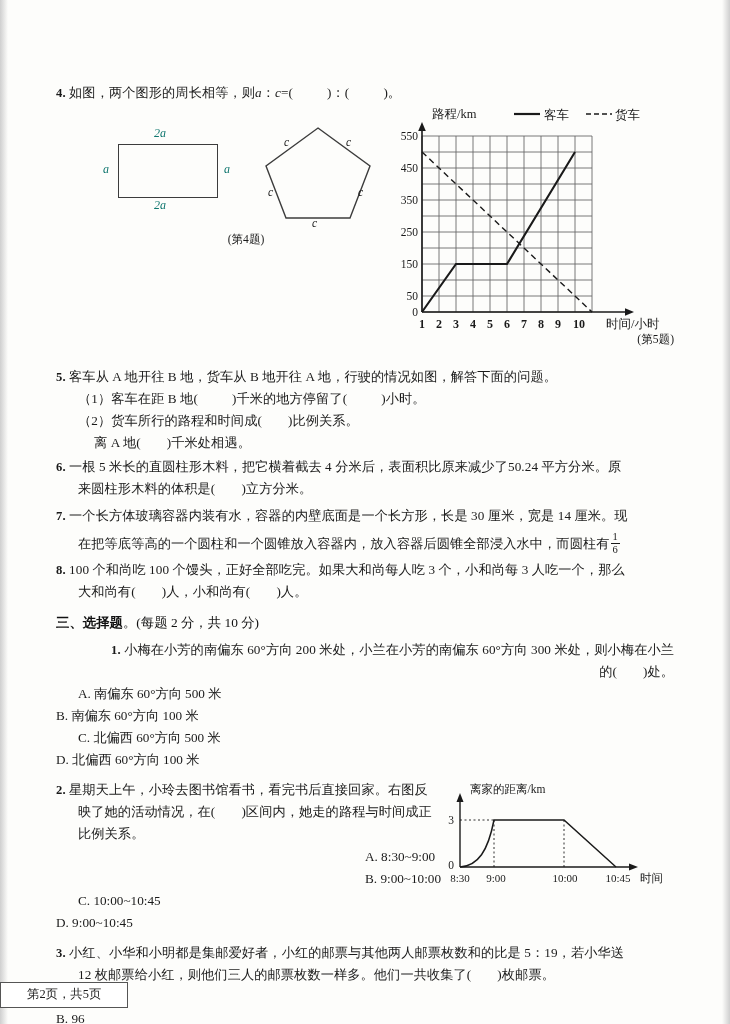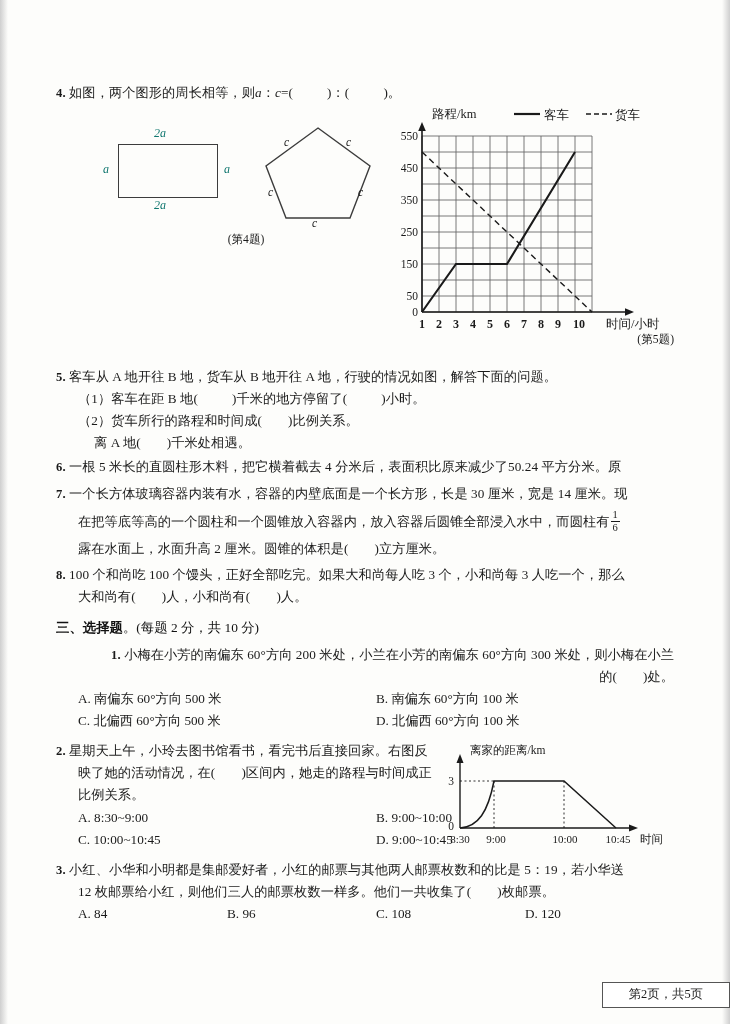--- a/index.html
+++ b/index.html
@@ -59,20 +59,21 @@
     line-height: 22px;
     color: #111;
   }
   .sec-head b { font-weight: bold; }
 
   .opts {
     display: flex;
     font-size: 13.2px;
     line-height: 22px;
     color: #1a1a1a;
+    flex-direction: column;
   }
   .opts.two > div { width: 50%; }
   .opts.two.ind > div:first-child { padding-left: 22px; }
   .opts.four > div { width: 25%; }
   .opts.four.ind > div:first-child { padding-left: 22px; }
 
   .frac {
     display: inline-block;
     vertical-align: -0.45em;
     text-align: center;
@@ -117,21 +118,21 @@
   .chartwrap { position: absolute; left: 318px; top: 0px; width: 300px; height: 250px; }
   .cap5 { position: absolute; left: 318px; top: 228px; width: 300px; text-align: right; }
 
   
   .minichart { position: absolute; right: 0px; top: 0px; width: 240px; height: 112px; }
 
   .footer {
     position: absolute;
     left: 0; right: 0;
     bottom: 16px;
-    text-align: right;
+    text-align: left;
   }
   .footer-inner {
     display: inline-block;
     border: 1px solid #555;
     padding: 3px 26px 4px 26px;
     font-size: 12.4px;
     color: #1a1a1a;
     background: #fff;
   }
   .q2row { position: relative; }
@@ -269,32 +270,32 @@
       <div class="indent" style="padding-left:38px;">
         <span>离 A 地(</span><span class="blank-sp-sm"></span><span>)千米处相遇。</span>
       </div>
     </div>
 
     <div class="q" style="margin-top:2px;">
       <div>
         <span class="qnum">6.</span>
         <span>一根 5 米长的直圆柱形木料，把它横着截去 4 分米后，表面积比原来减少了50.24 平方分米。原</span>
       </div>
+      <div class="indent">
+        <span>来圆柱形木料的体积是(</span><span class="blank-sp-sm"></span><span>)立方分米。</span>
+      </div>
     </div>
 
     <div class="q" style="margin-top:2px; line-height:27px;">
       <div>
         <span class="qnum">7.</span>
         <span>一个长方体玻璃容器内装有水，容器的内壁底面是一个长方形，长是 30 厘米，宽是 14 厘米。现</span>
       </div>
       <div class="indent">
         <span>在把等底等高的一个圆柱和一个圆锥放入容器内，放入容器后圆锥全部浸入水中，而圆柱有</span><span class="frac"><span class="num">1</span><span class="den">6</span></span>
-      </div>
-      <div class="indent">
-        <span>露在水面上，水面升高 2 厘米。圆锥的体积是(</span><span class="blank-sp-sm"></span><span>)立方厘米。</span>
       </div>
     </div>
 
     <div class="q" style="margin-top:2px;">
       <div>
         <span class="qnum">8.</span>
         <span>100 个和尚吃 100 个馒头，正好全部吃完。如果大和尚每人吃 3 个，小和尚每 3 人吃一个，那么</span>
       </div>
       <div class="indent">
         <span>大和尚有(</span><span class="blank-sp-sm"></span><span>)人，小和尚有(</span><span class="blank-sp-sm"></span><span>)人。</span>

